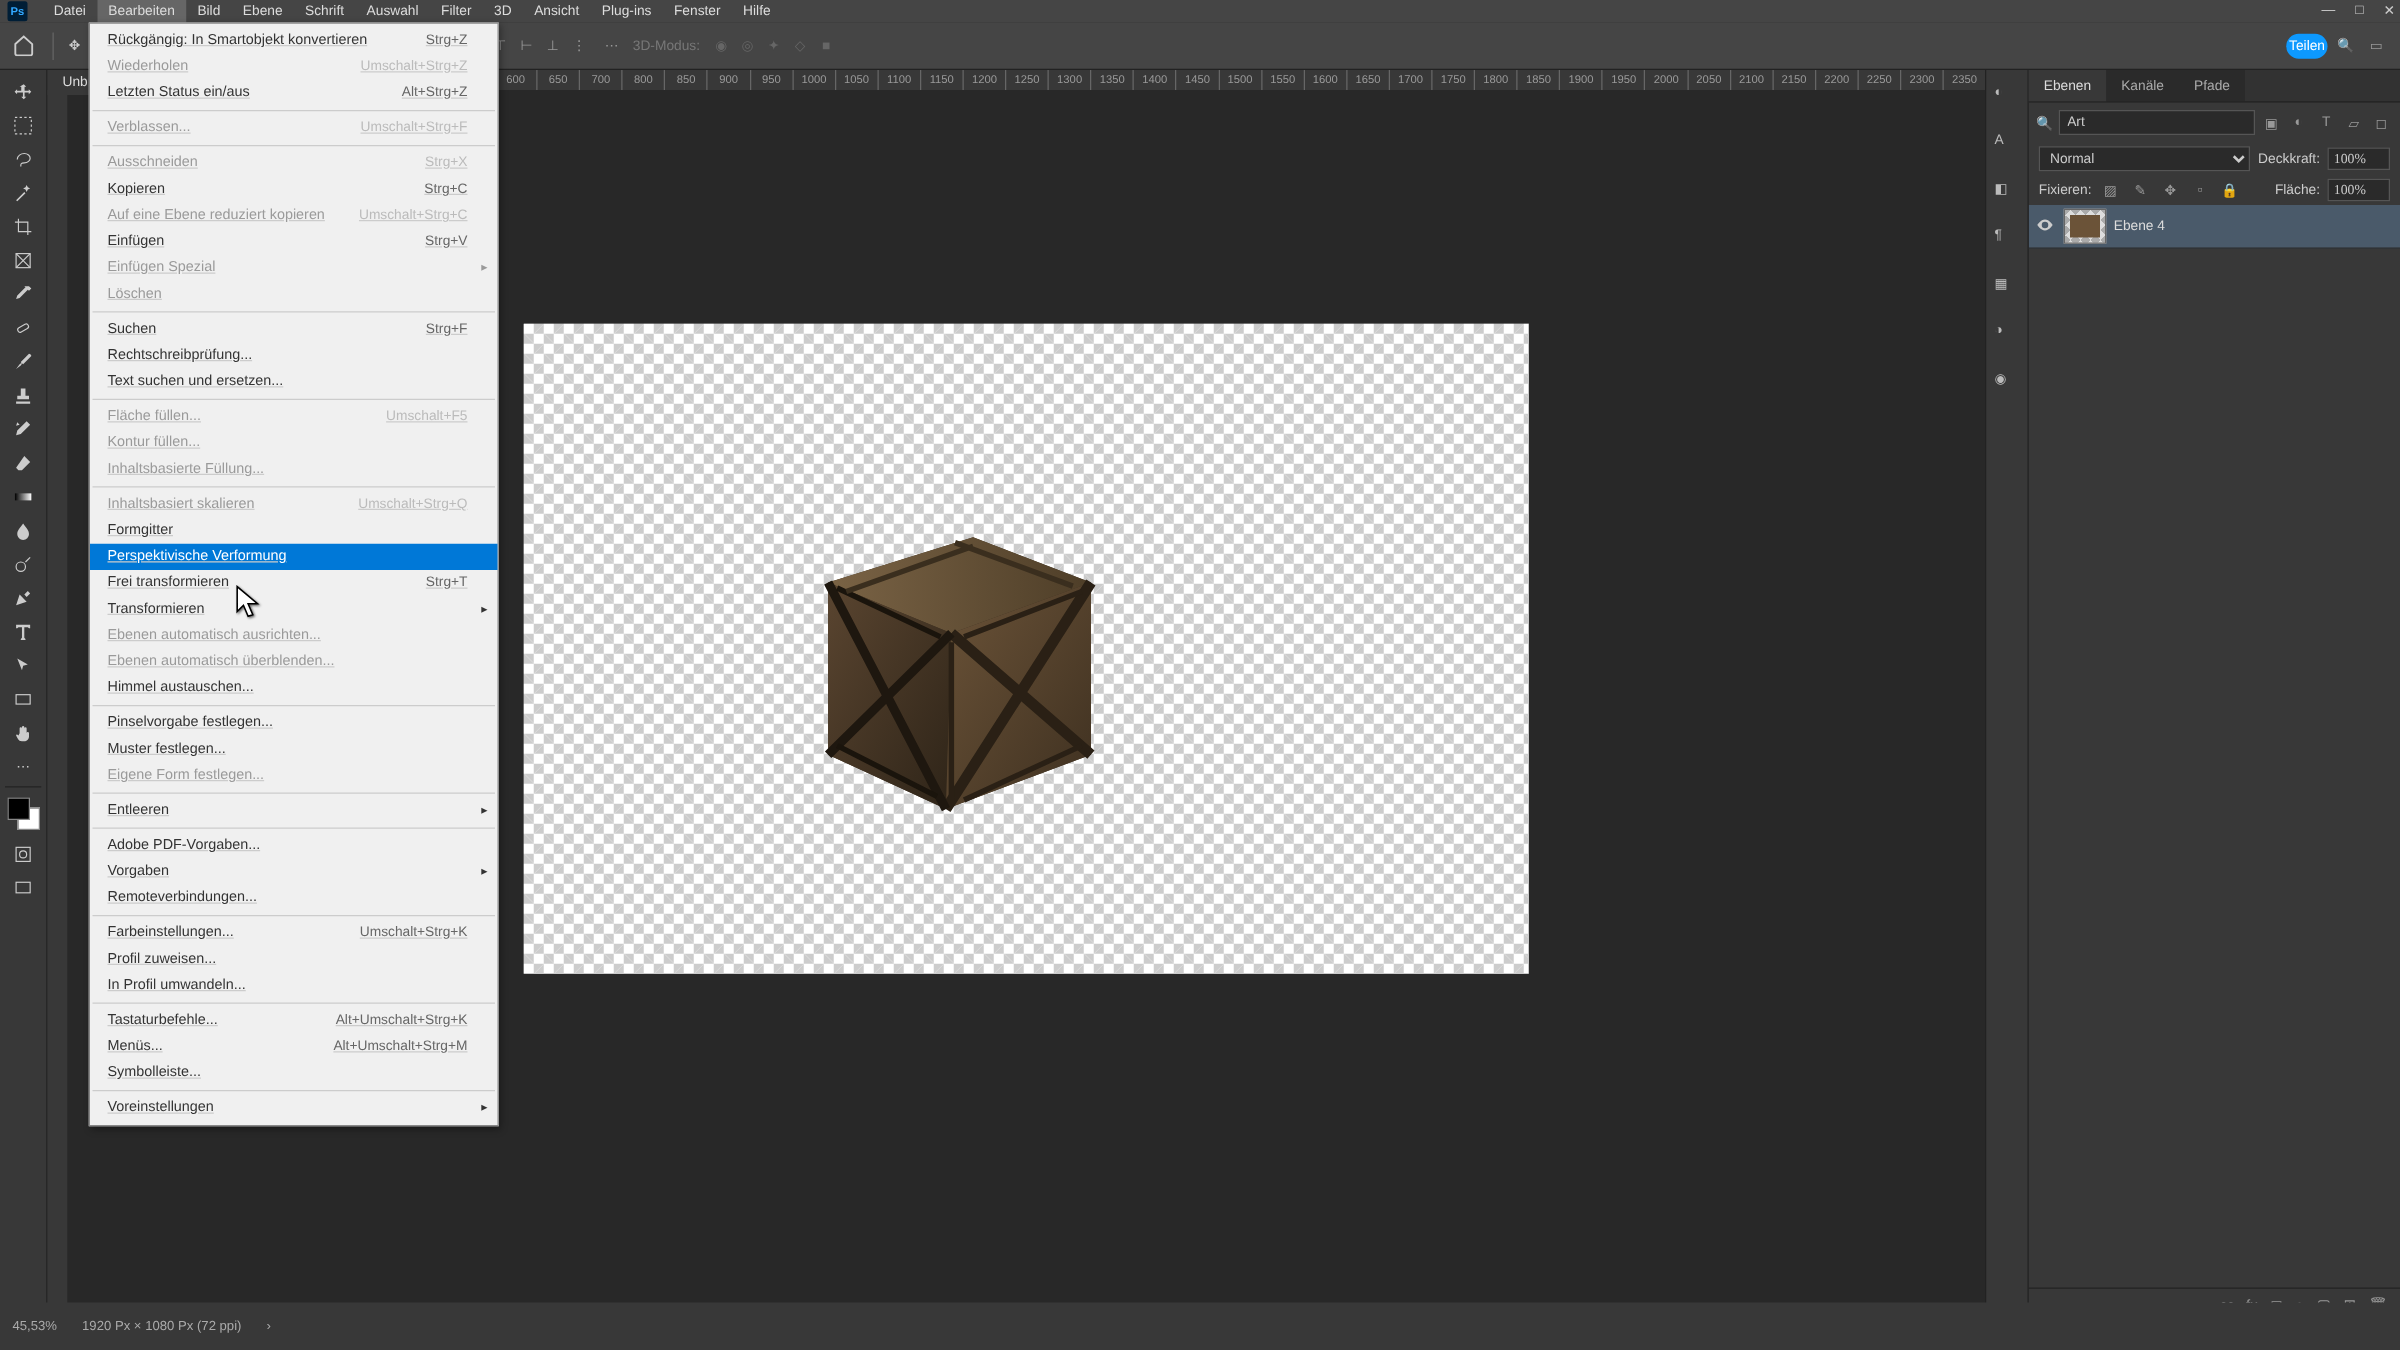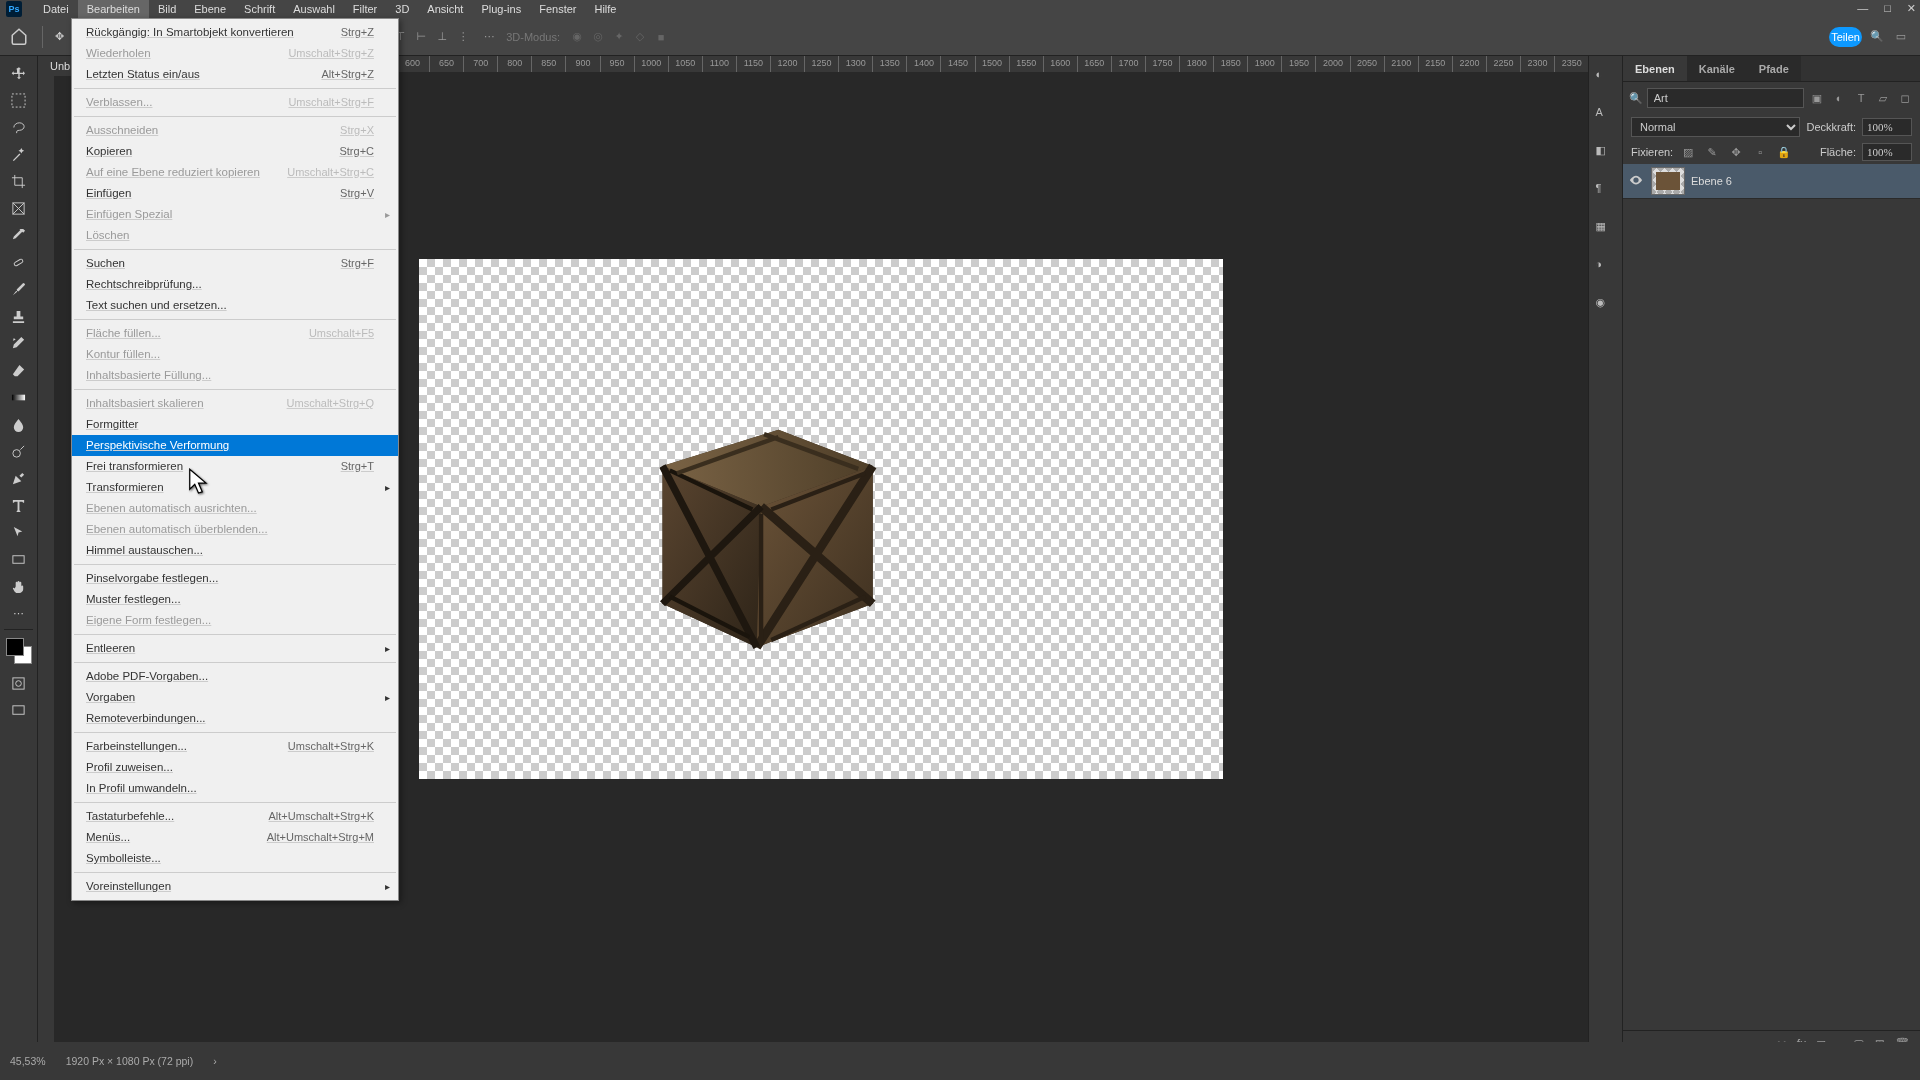--- a/index.html
+++ b/index.html
@@ -57,21 +57,21 @@
 .color-swatches { margin: 6px auto; width: 26px; height: 26px; position: relative; }
 .color-fg { position: absolute; left: 0; top: 0; width: 18px; height: 18px; background: #000; border: 1px solid #888; }
 .color-bg { position: absolute; right: 0; bottom: 0; width: 18px; height: 18px; background: #fff; border: 1px solid #888; }
 
 
 .right-column { position: absolute; right: 0; top: 56px; bottom: 24px; width: 332px; display: flex; }
 .mini-panel-strip { width: 34px; background: #383838; border-left: 1px solid #222; display: flex; flex-direction: column; padding-top: 12px; gap: 18px; align-items: center; }
 .mini-icon { width: 20px; height: 20px; color: #bbb; }
 .panels { flex: 1; background: #383838; border-left: 1px solid #222; display: flex; flex-direction: column; }
 .panel-tabs { display: flex; height: 26px; background: #323232; border-bottom: 1px solid #222; }
-.panel-tab { padding: 0 12px; font-size: 11px; display: flex; align-items: center; color: #aaa; background: #2a2a2a; font-weight: bold; }
+.panel-tab { padding: 0 12px; font-size: 11px; display: flex; align-items: center; color: #aaa; background: #2a2a2a; }
 .panel-tab.active { background: #383838; color: #ddd; }
 .panel-search { padding: 6px; display: flex; gap: 4px; align-items: center; }
 .search-input { flex: 1; background: #2a2a2a; border: 1px solid #555; color: #ccc; padding: 3px 6px; font-size: 11px; }
 .panel-row { display: flex; align-items: center; padding: 3px 8px; gap: 6px; font-size: 11px; justify-content: center; }
 .panel-select { background: #2a2a2a; border: 1px solid #555; color: #ccc; padding: 2px 4px; font-size: 11px; flex: 1; }
 .panel-input-sm { background: #2a2a2a; border: 1px solid #555; color: #ccc; padding: 2px 4px; font-size: 11px; width: 50px; font-family: Liberation Serif, serif; }
 .layer-list { flex: 1; overflow: auto; }
 .layer-row { display: flex; align-items: center; padding: 3px 6px; gap: 6px; border-bottom: 1px solid #2a2a2a; }
 .layer-row.selected { background: #4a5a6a; }
 .layer-visibility { width: 16px; height: 16px; }
@@ -415,21 +415,21 @@
       <input class="panel-input-sm" value="100%" style="">
     </div>
     <div class="layer-list" id="layer-list">
         <div class="layer-row selected">
           <div class="layer-visibility">
             <svg width="14" height="14" viewBox="0 0 16 16" fill="#ccc">
               <path d="M8 3C4 3 1 8 1 8s3 5 7 5 7-5 7-5-3-5-7-5zm0 8a3 3 0 110-6 3 3 0 010 6z"></path>
             </svg>
           </div>
           <div class="layer-thumb crate-thumb"></div>
-          <div class="layer-name">Ebene 6</div>
+          <div class="layer-name">Ebene 4</div>
         </div>
       </div>
     <div class="panel-footer">
       <span>⚯</span>
       <span>fx</span>
       <span>◻</span>
       <span>◐</span>
       <span>▢</span>
       <span>⊞</span>
       <span>🗑</span>

